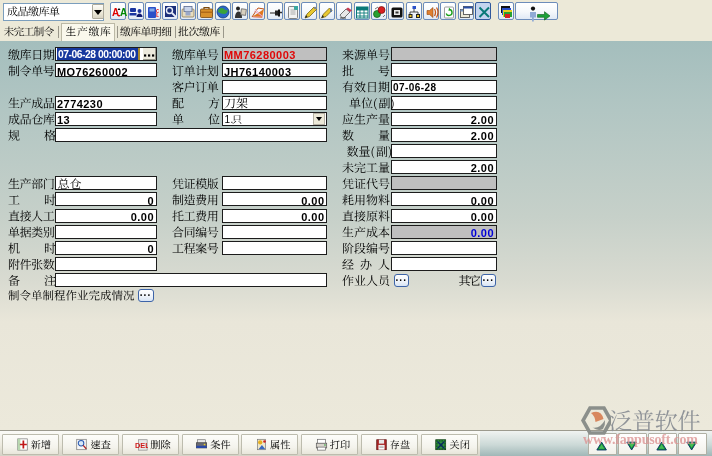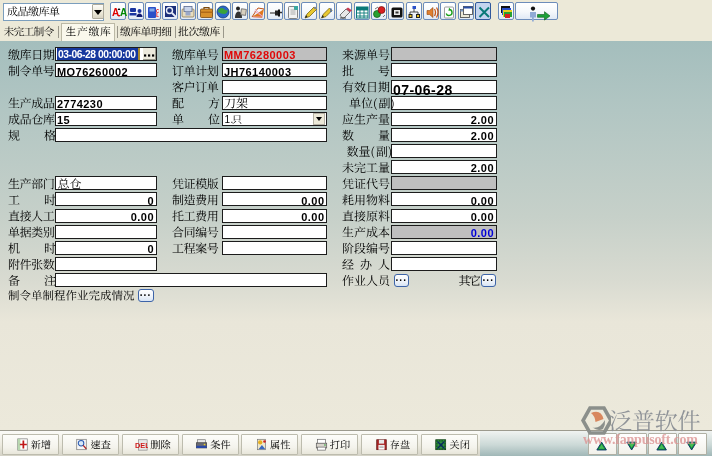--- a/index.html
+++ b/index.html
@@ -241,28 +241,28 @@
 <div class="ab" style="left:138px;top:48.2px;width:1.5px;height:12px;background:#a88a30"></div>
 <div class="ab" style="left:142.5px;top:48.2px;width:13px;height:12px;background:#ece9dc;border-right:1px solid #9a9a8e;border-bottom:1px solid #9a9a8e"></div>
 <svg class="ab" style="left:144px;top:53.7px" width="11" height="3" viewBox="0 0 11 3">
     <rect width="2.2" height="2.2" y="0.4"></rect>
     <rect x="4" width="2.2" height="2.2" y="0.4"></rect>
     <rect x="8" width="2.2" height="2.2" y="0.4"></rect>
   </svg>
 <div class="dots" style="left:137.5px;top:289.3px;width:16px;height:13px">···</div>
 <div class="dots" style="left:393.5px;top:273.7px;width:15.5px;height:13px">···</div>
 <div class="dots" style="left:480.5px;top:273.7px;width:15.5px;height:13px">···</div>
-<div class="v" style="left:58px;top:49.4px;font-size:10.3px;color:#fff;letter-spacing:-0.45px">03-06-28 00:00:00</div>
+<div class="v" style="left:58px;top:49.4px;font-size:10.3px;color:#fff;letter-spacing:-0.45px">07-06-28 00:00:00</div>
 <div class="v" style="left:224px;top:49.4px;font-size:11px;color:#e00808;letter-spacing:0.45px">MM76280003</div>
 <div class="v" style="left:57px;top:65.5px;font-size:11px;color:#000;letter-spacing:0.45px">MO76260002</div>
 <div class="v" style="left:224px;top:65.5px;font-size:11px;color:#000;letter-spacing:0.45px">JH76140003</div>
 <div class="v" style="left:57px;top:97.8px;font-size:11px;color:#000;letter-spacing:0.45px">2774230</div>
-<div class="v" style="left:57px;top:113.9px;font-size:11px;color:#000;letter-spacing:0.45px">15</div>
+<div class="v" style="left:57px;top:113.9px;font-size:11px;color:#000;letter-spacing:0.45px">13</div>
 <div class="v" style="left:224.5px;top:113.9px;font-size:10px;font-weight:normal">1.</div>
-<div class="v" style="left:393px;top:81.7px;font-size:14px;color:#000;letter-spacing:0.45px">07-06-28</div>
+<div class="v" style="left:393px;top:81.7px;font-size:10px;color:#000;letter-spacing:0.45px">07-06-28</div>
 <div class="v" style="right:218px;top:113.9px;color:#000">2.00</div>
 <div class="v" style="right:218px;top:130.0px;color:#000">2.00</div>
 <div class="v" style="right:218px;top:162.3px;color:#000">2.00</div>
 <div class="v" style="right:218px;top:194.6px;color:#000">0.00</div>
 <div class="v" style="right:218px;top:210.7px;color:#000">0.00</div>
 <div class="v" style="right:218px;top:226.8px;color:#0000d8">0.00</div>
 <div class="v" style="right:558px;top:194.6px;color:#000">0</div>
 <div class="v" style="right:558px;top:210.7px;color:#000">0.00</div>
 <div class="v" style="right:558px;top:243.0px;color:#000">0</div>
 <div class="v" style="right:387.5px;top:194.6px;color:#000">0.00</div>

